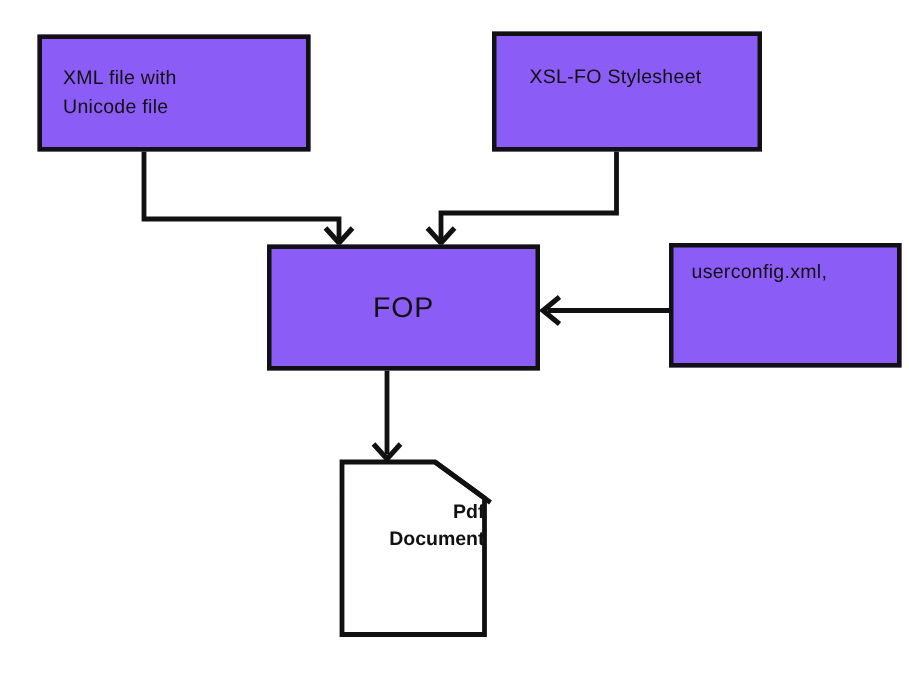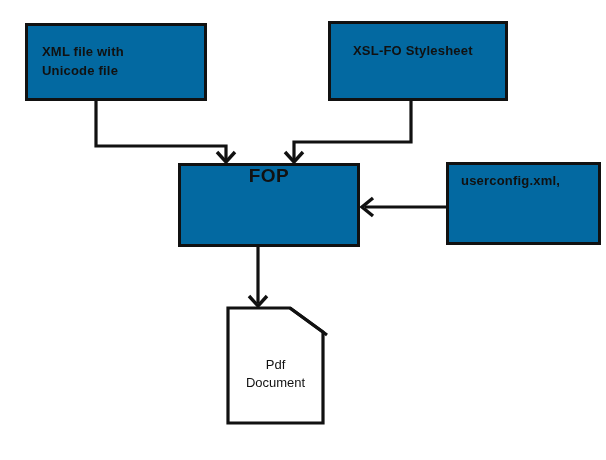--- a/index.html
+++ b/index.html
@@ -20,57 +20,57 @@
     position: absolute;
     left: 0;
     top: 0;
     width: 606px;
     height: 460px;
   }
   .node {
     position: absolute;
     box-sizing: border-box;
     border: 3px solid #111111;
-    background: #0369a1;
-    font-weight: bold;
+    background: #8b5cf6;
+    font-weight: normal;
     font-size: 13px;
     line-height: 19px;
     letter-spacing: 0.2px;
   }
   .node-xml {
     left: 25px; top: 23px;
     width: 182px; height: 78px;
     padding: 16px 0 0 14px;
   }
   .node-stylesheet {
     left: 328px; top: 21px;
     width: 180px; height: 80px;
     padding: 17px 0 0 22px;
   }
   .node-fop {
     left: 178px; top: 163px;
     width: 182px; height: 84px;
     display: flex;
-    align-items: flex-start;
+    align-items: center;
     justify-content: center;
     font-size: 19px;
     letter-spacing: 0.5px;
   }
   .node-config {
     left: 446px; top: 162px;
     width: 155px; height: 83px;
     padding: 6px 0 0 12px;
     line-height: 20px;
   }
   .node-output-label {
     position: absolute;
-    left: 228px; top: 356px;
+    left: 228px; top: 332px;
     width: 95px;
-    text-align: center;
-    font-weight: normal;
+    text-align: right;
+    font-weight: bold;
     font-size: 13px;
     line-height: 18px;
   }
 </style>
 </head>
 <body>
 
 <div class="stage">
 
   <svg class="connectors" viewBox="0 0 606 460" xmlns="http://www.w3.org/2000/svg">

